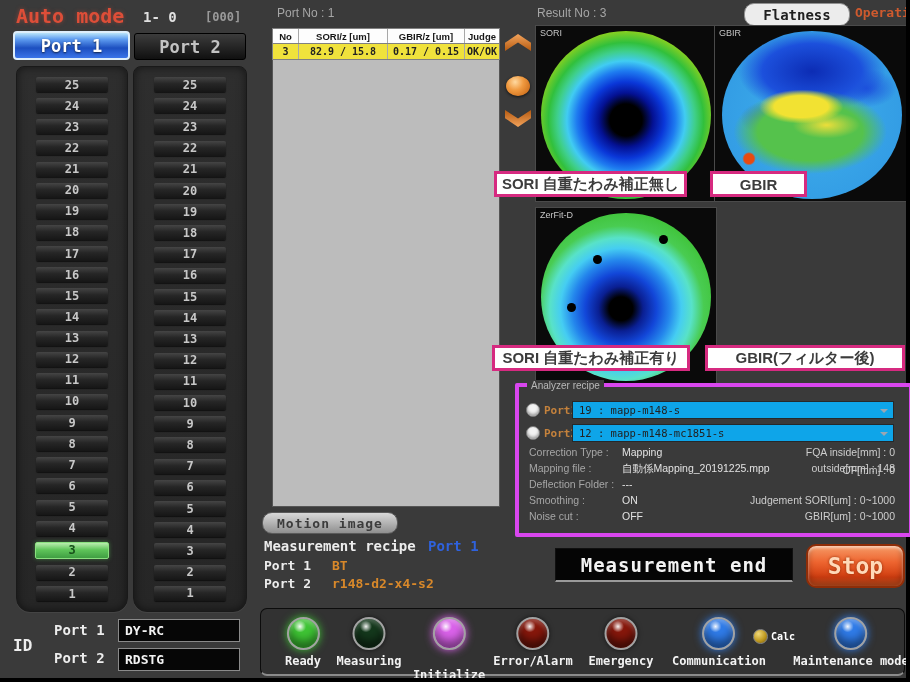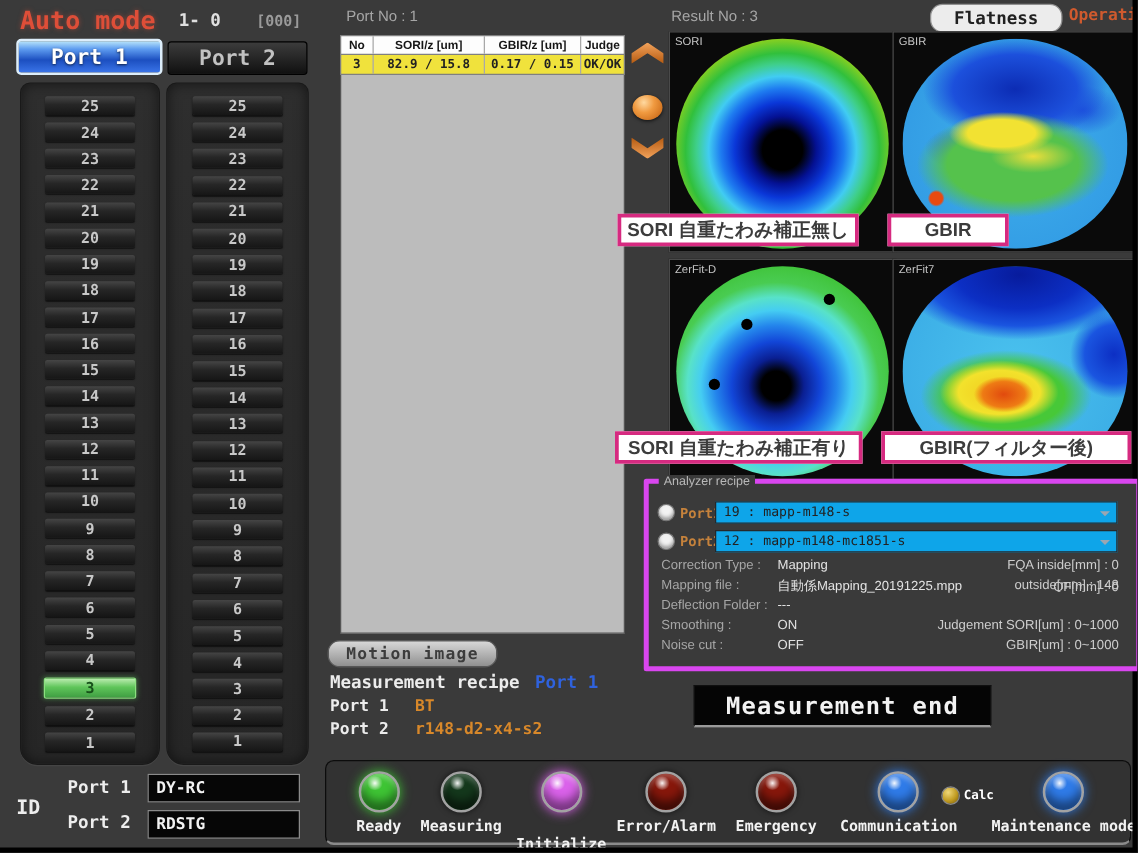--- a/index.html
+++ b/index.html
@@ -258,24 +258,20 @@
   <div class="abs map-cell" style="left:714px;top:25px;width:194px;height:177px">
     <span class="map-title">GBIR</span>
     <div class="wafer" id="wafer-gbir"></div>
   </div>
   <div class="abs map-cell" style="left:535px;top:207px;width:182px;height:177px">
     <span class="map-title">ZerFit-D</span>
     <div class="wafer" id="wafer-zerfitd">
       <span class="dots"></span>
     </div>
   </div>
-  <div class="abs map-cell" style="left:714px;top:207px;width:194px;height:177px">
-    <span class="map-title">ZerFit7</span>
-    <div class="wafer" id="wafer-zerfit7"></div>
-  </div>
 
   <div class="abs caption" style="left:494px;top:171px;width:193px;height:26px">SORI 自重たわみ補正無し</div>
   <div class="abs caption" style="left:710px;top:171px;width:97px;height:26px">GBIR</div>
   <div class="abs caption" style="left:492px;top:345px;width:198px;height:26px">SORI 自重たわみ補正有り</div>
   <div class="abs caption" style="left:705px;top:345px;width:200px;height:26px">GBIR(フィルター後)</div>
 
   <div class="abs" id="analyzer">
     <span class="legend">Analyzer recipe</span>
     <span class="radio" style="top:16px"></span>
     <span class="aport" style="top:17px">Port1</span>
@@ -305,20 +301,21 @@
   <div class="abs" id="motion-btn">Motion image</div>
 
   <div class="abs mr-white" style="left:264px;top:538px">Measurement recipe</div>
   <div class="abs mr-blue" style="left:428px;top:538px">Port 1</div>
   <div class="abs mr-white" style="left:264px;top:558px;font-size:13px">Port 1</div>
   <div class="abs mr-orange" style="left:332px;top:558px">BT</div>
   <div class="abs mr-white" style="left:264px;top:576px;font-size:13px">Port 2</div>
   <div class="abs mr-orange" style="left:332px;top:576px">r148-d2-x4-s2</div>
 
   <div class="abs" id="status-box">Measurement end</div>
+  <div class="abs" id="stop-btn">Stop</div>
 
   <div class="abs" id="status-bar">
       <div class="lamp" style="left: 42px;">
         <span class="orb" style="background-color: rgb(62, 196, 52); box-shadow: rgba(0, 0, 0, 0.45) 0px -7px 8px inset, rgba(255, 255, 255, 0.3) 0px 3px 4px inset, rgb(62, 196, 52) 0px 0px 9px;"></span>
         <span class="lamp-label">Ready</span>
       </div>
       <div class="lamp" style="left: 108px;">
         <span class="orb" style="background-color: rgb(20, 56, 28);"></span>
         <span class="lamp-label">Measuring</span>
       </div>

